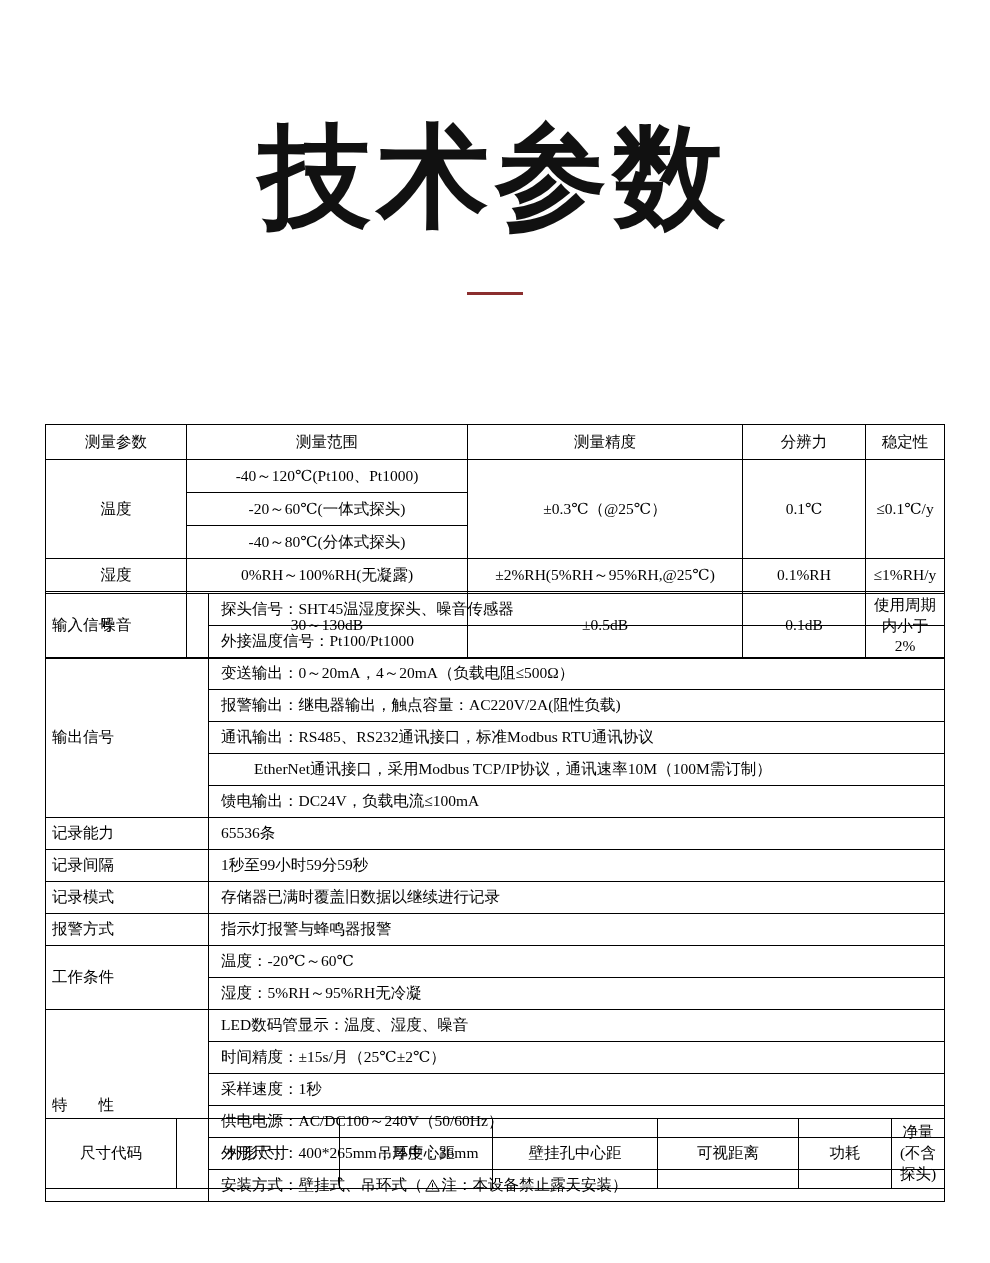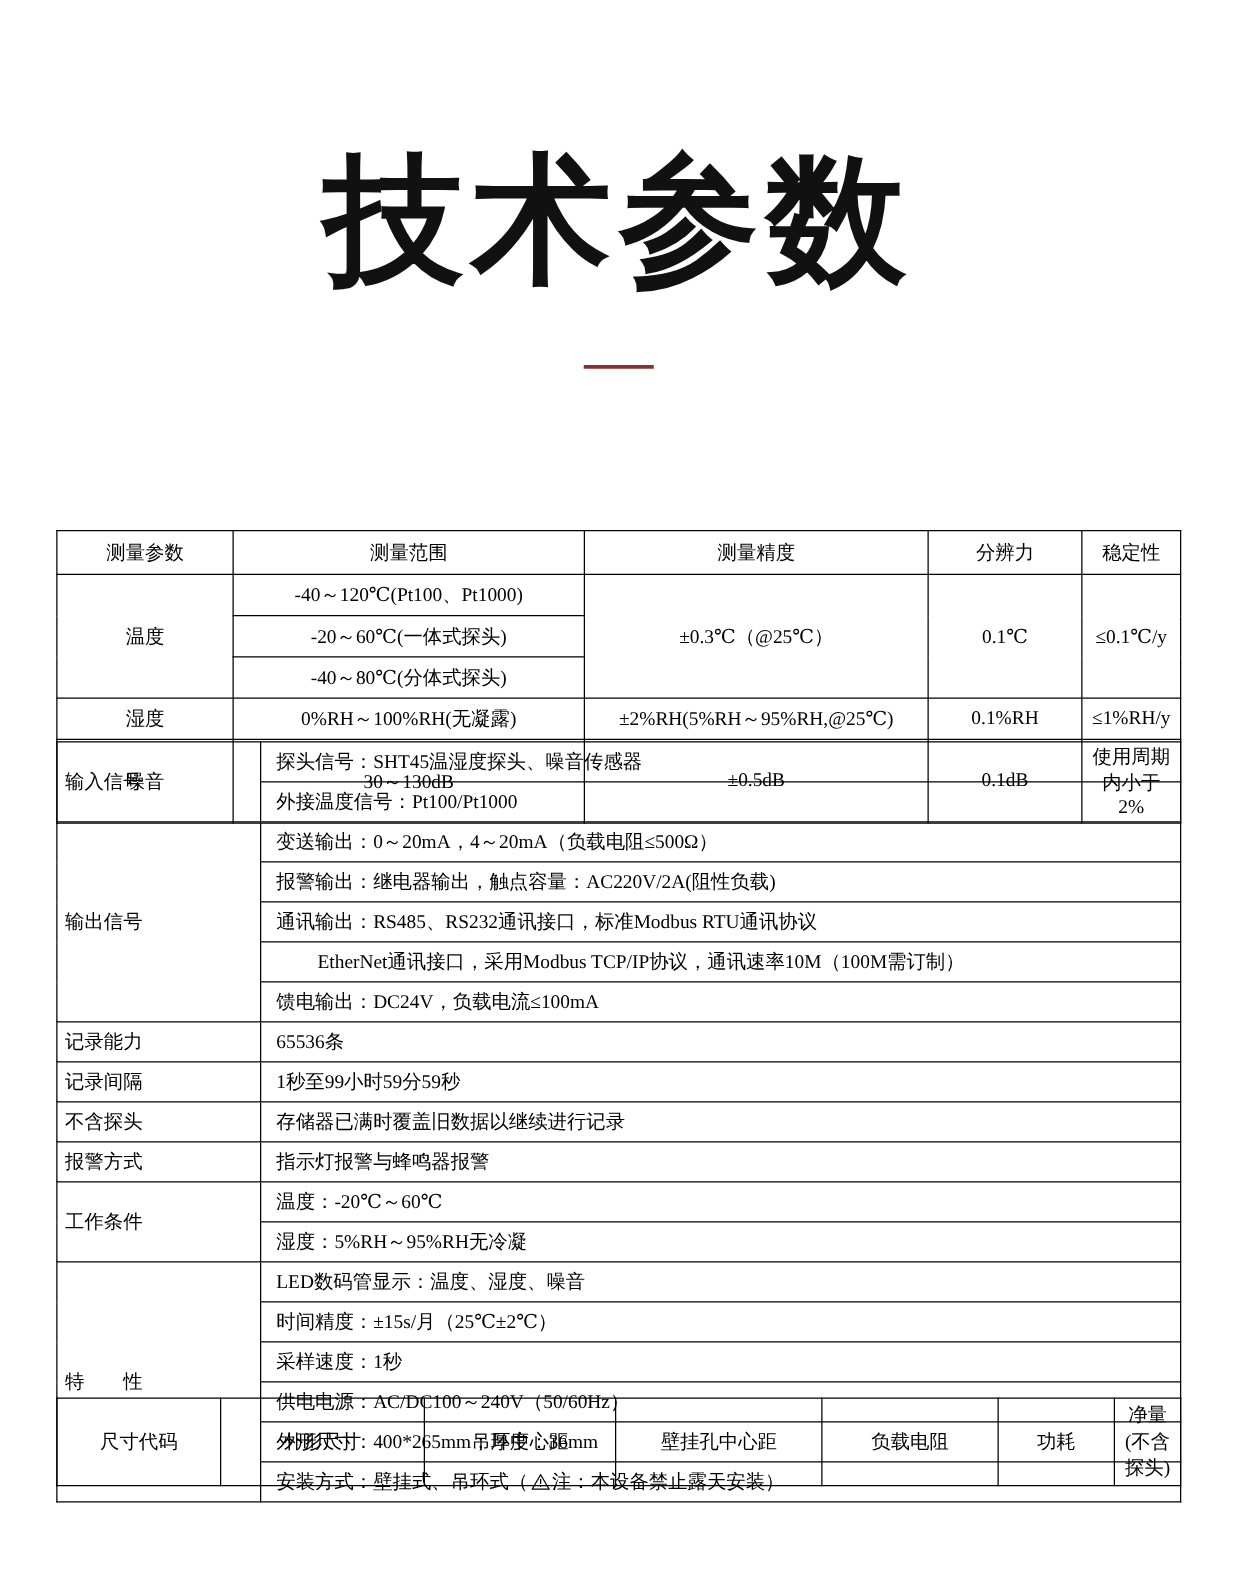--- a/index.html
+++ b/index.html
@@ -207,21 +207,21 @@
         <td class="label">记录能力</td>
         <td class="val">65536条</td>
       </tr>
 
       <tr>
         <td class="label">记录间隔</td>
         <td class="val">1秒至99小时59分59秒</td>
       </tr>
 
       <tr>
-        <td class="label">不含探头</td>
+        <td class="label">记录模式</td>
         <td class="val">存储器已满时覆盖旧数据以继续进行记录</td>
       </tr>
 
       <tr>
         <td class="label">报警方式</td>
         <td class="val">指示灯报警与蜂鸣器报警</td>
       </tr>
 
       <tr>
         <td class="label" rowspan="2">工作条件</td>
@@ -259,21 +259,21 @@
   </div>
 
   <div class="t3-wrap">
     <table class="t3">
       <tbody>
           <tr>
         <td style="width:118px">尺寸代码</td>
         <td style="width:150px">外形尺寸</td>
         <td style="width:140px">吊环中心距</td>
         <td style="width:152px">壁挂孔中心距</td>
-        <td style="width:128px">负载电阻</td>
+        <td style="width:128px">可视距离</td>
         <td style="width:80px">功耗</td>
         <td>净量(不含探头)</td>
       </tr>
     </tbody>
       </table>
   </div>
 
 </div>
 
 </body></html>

